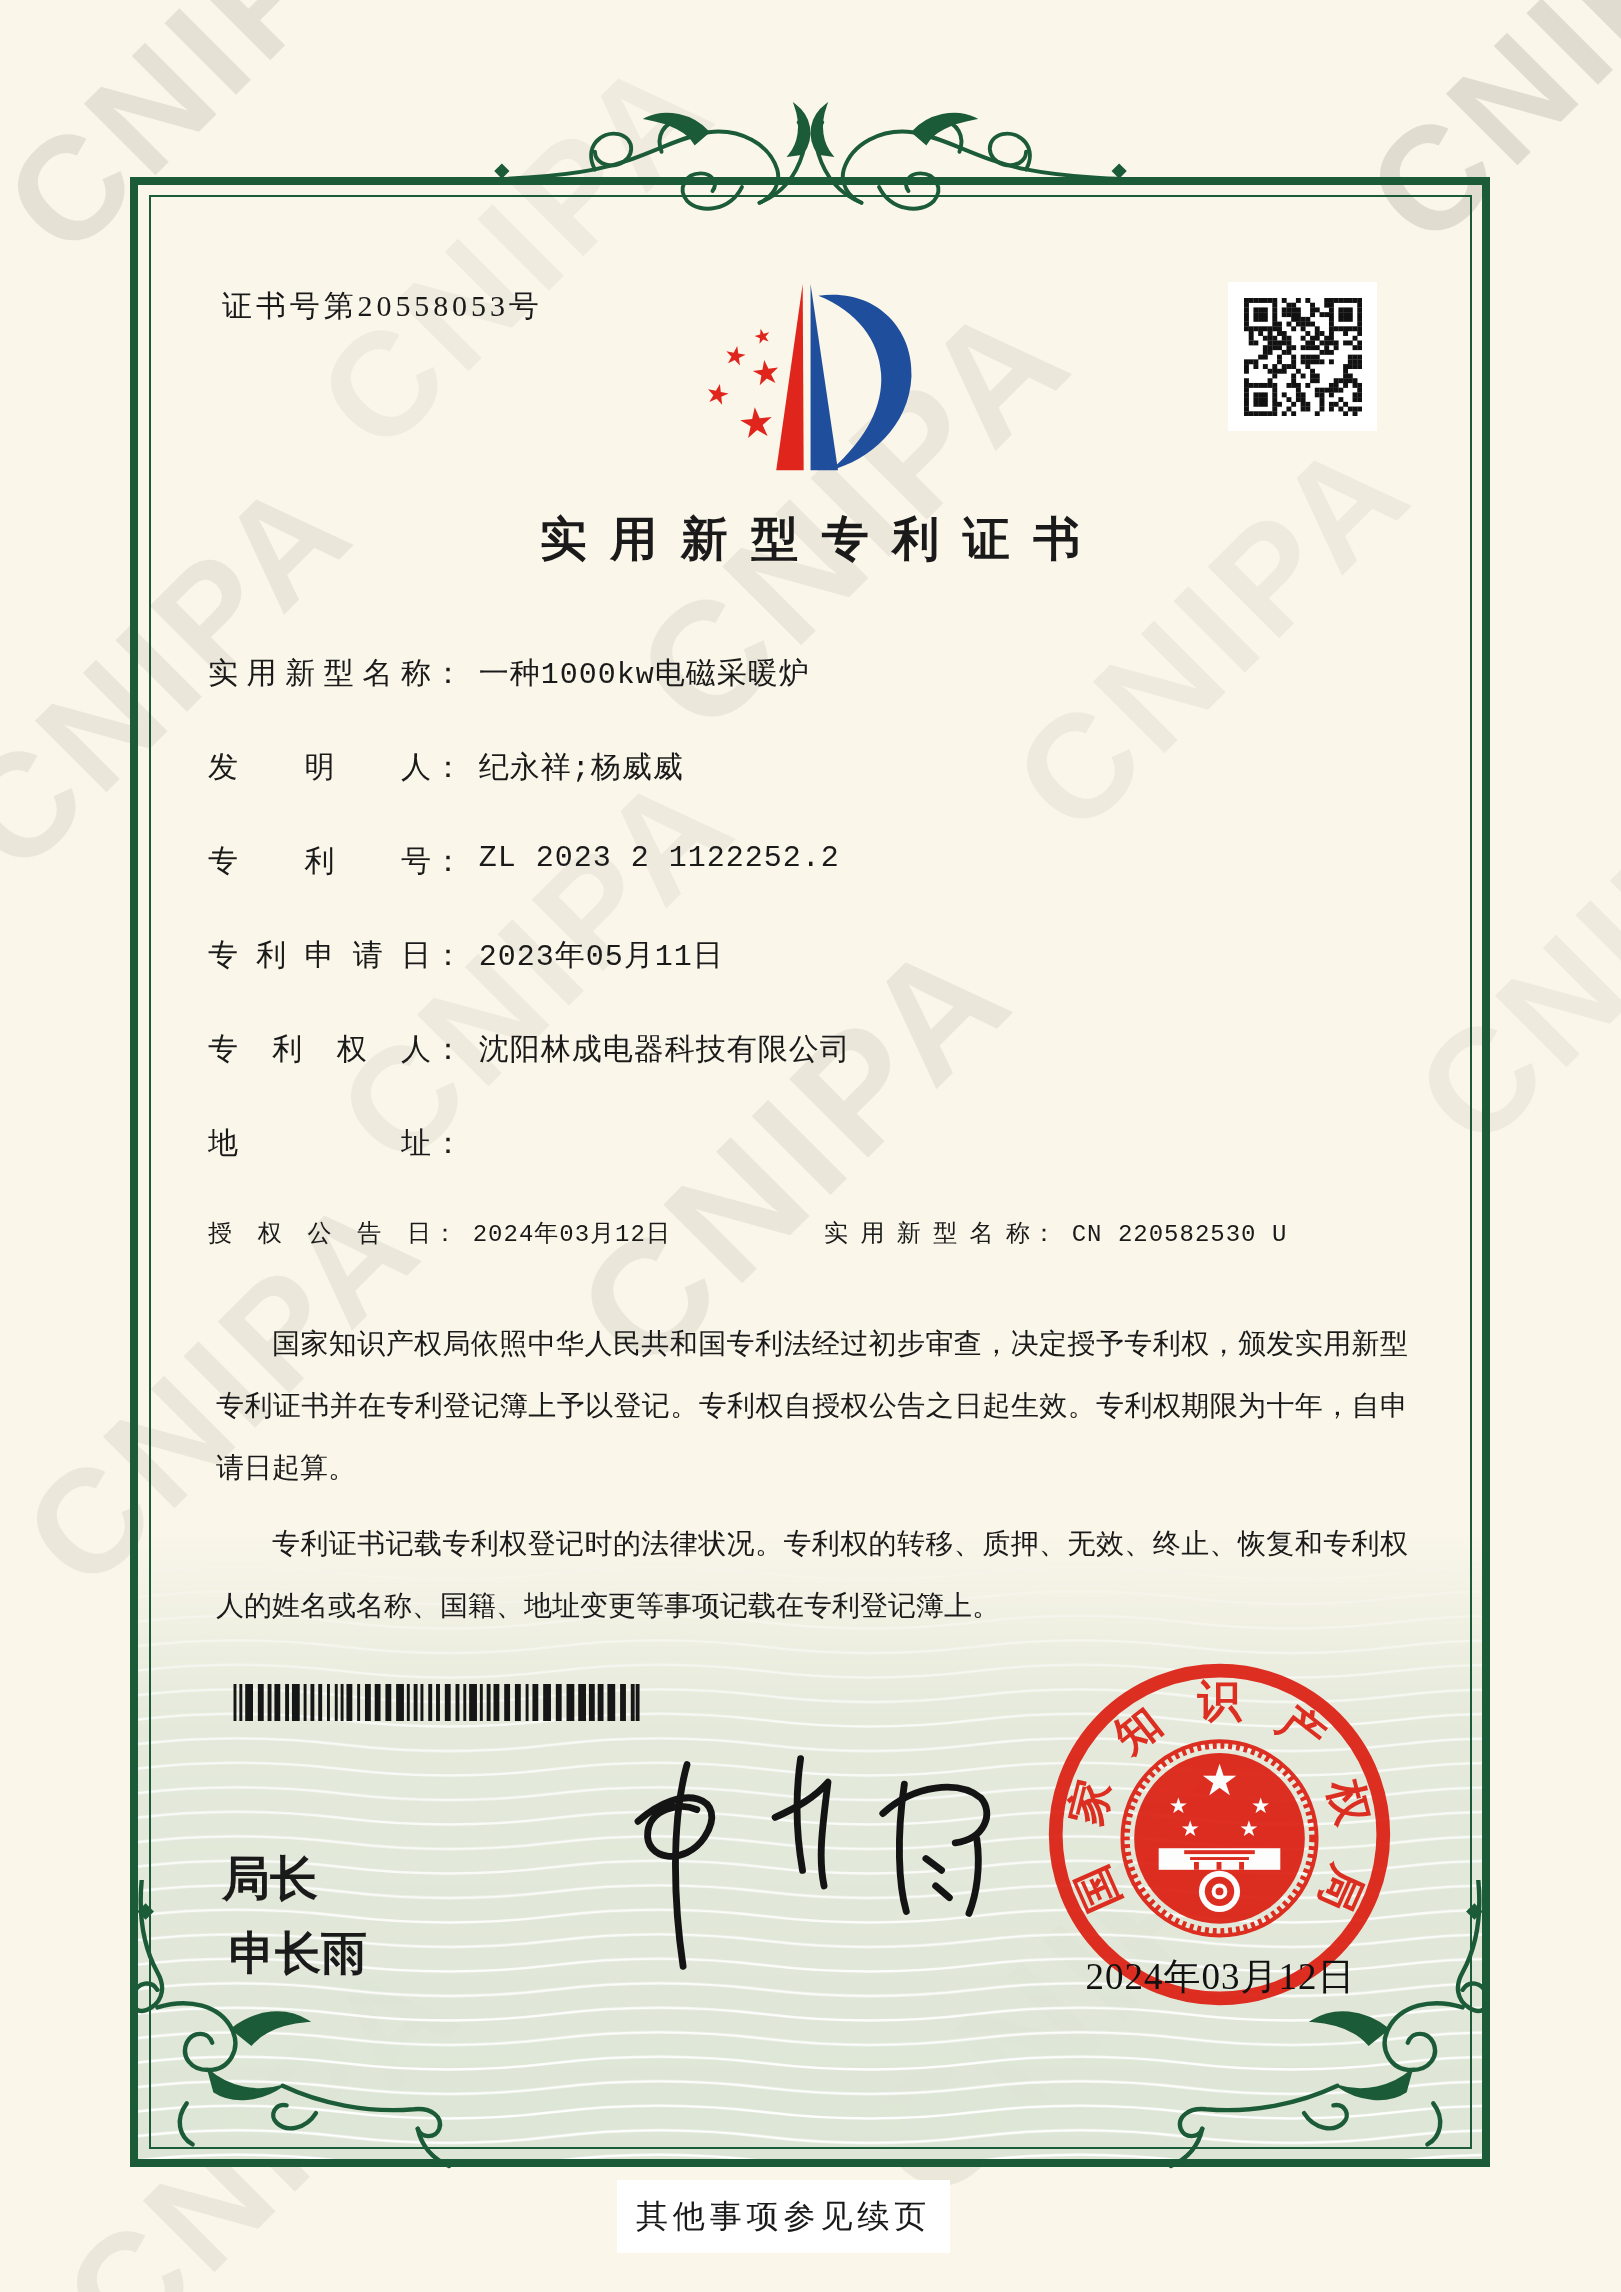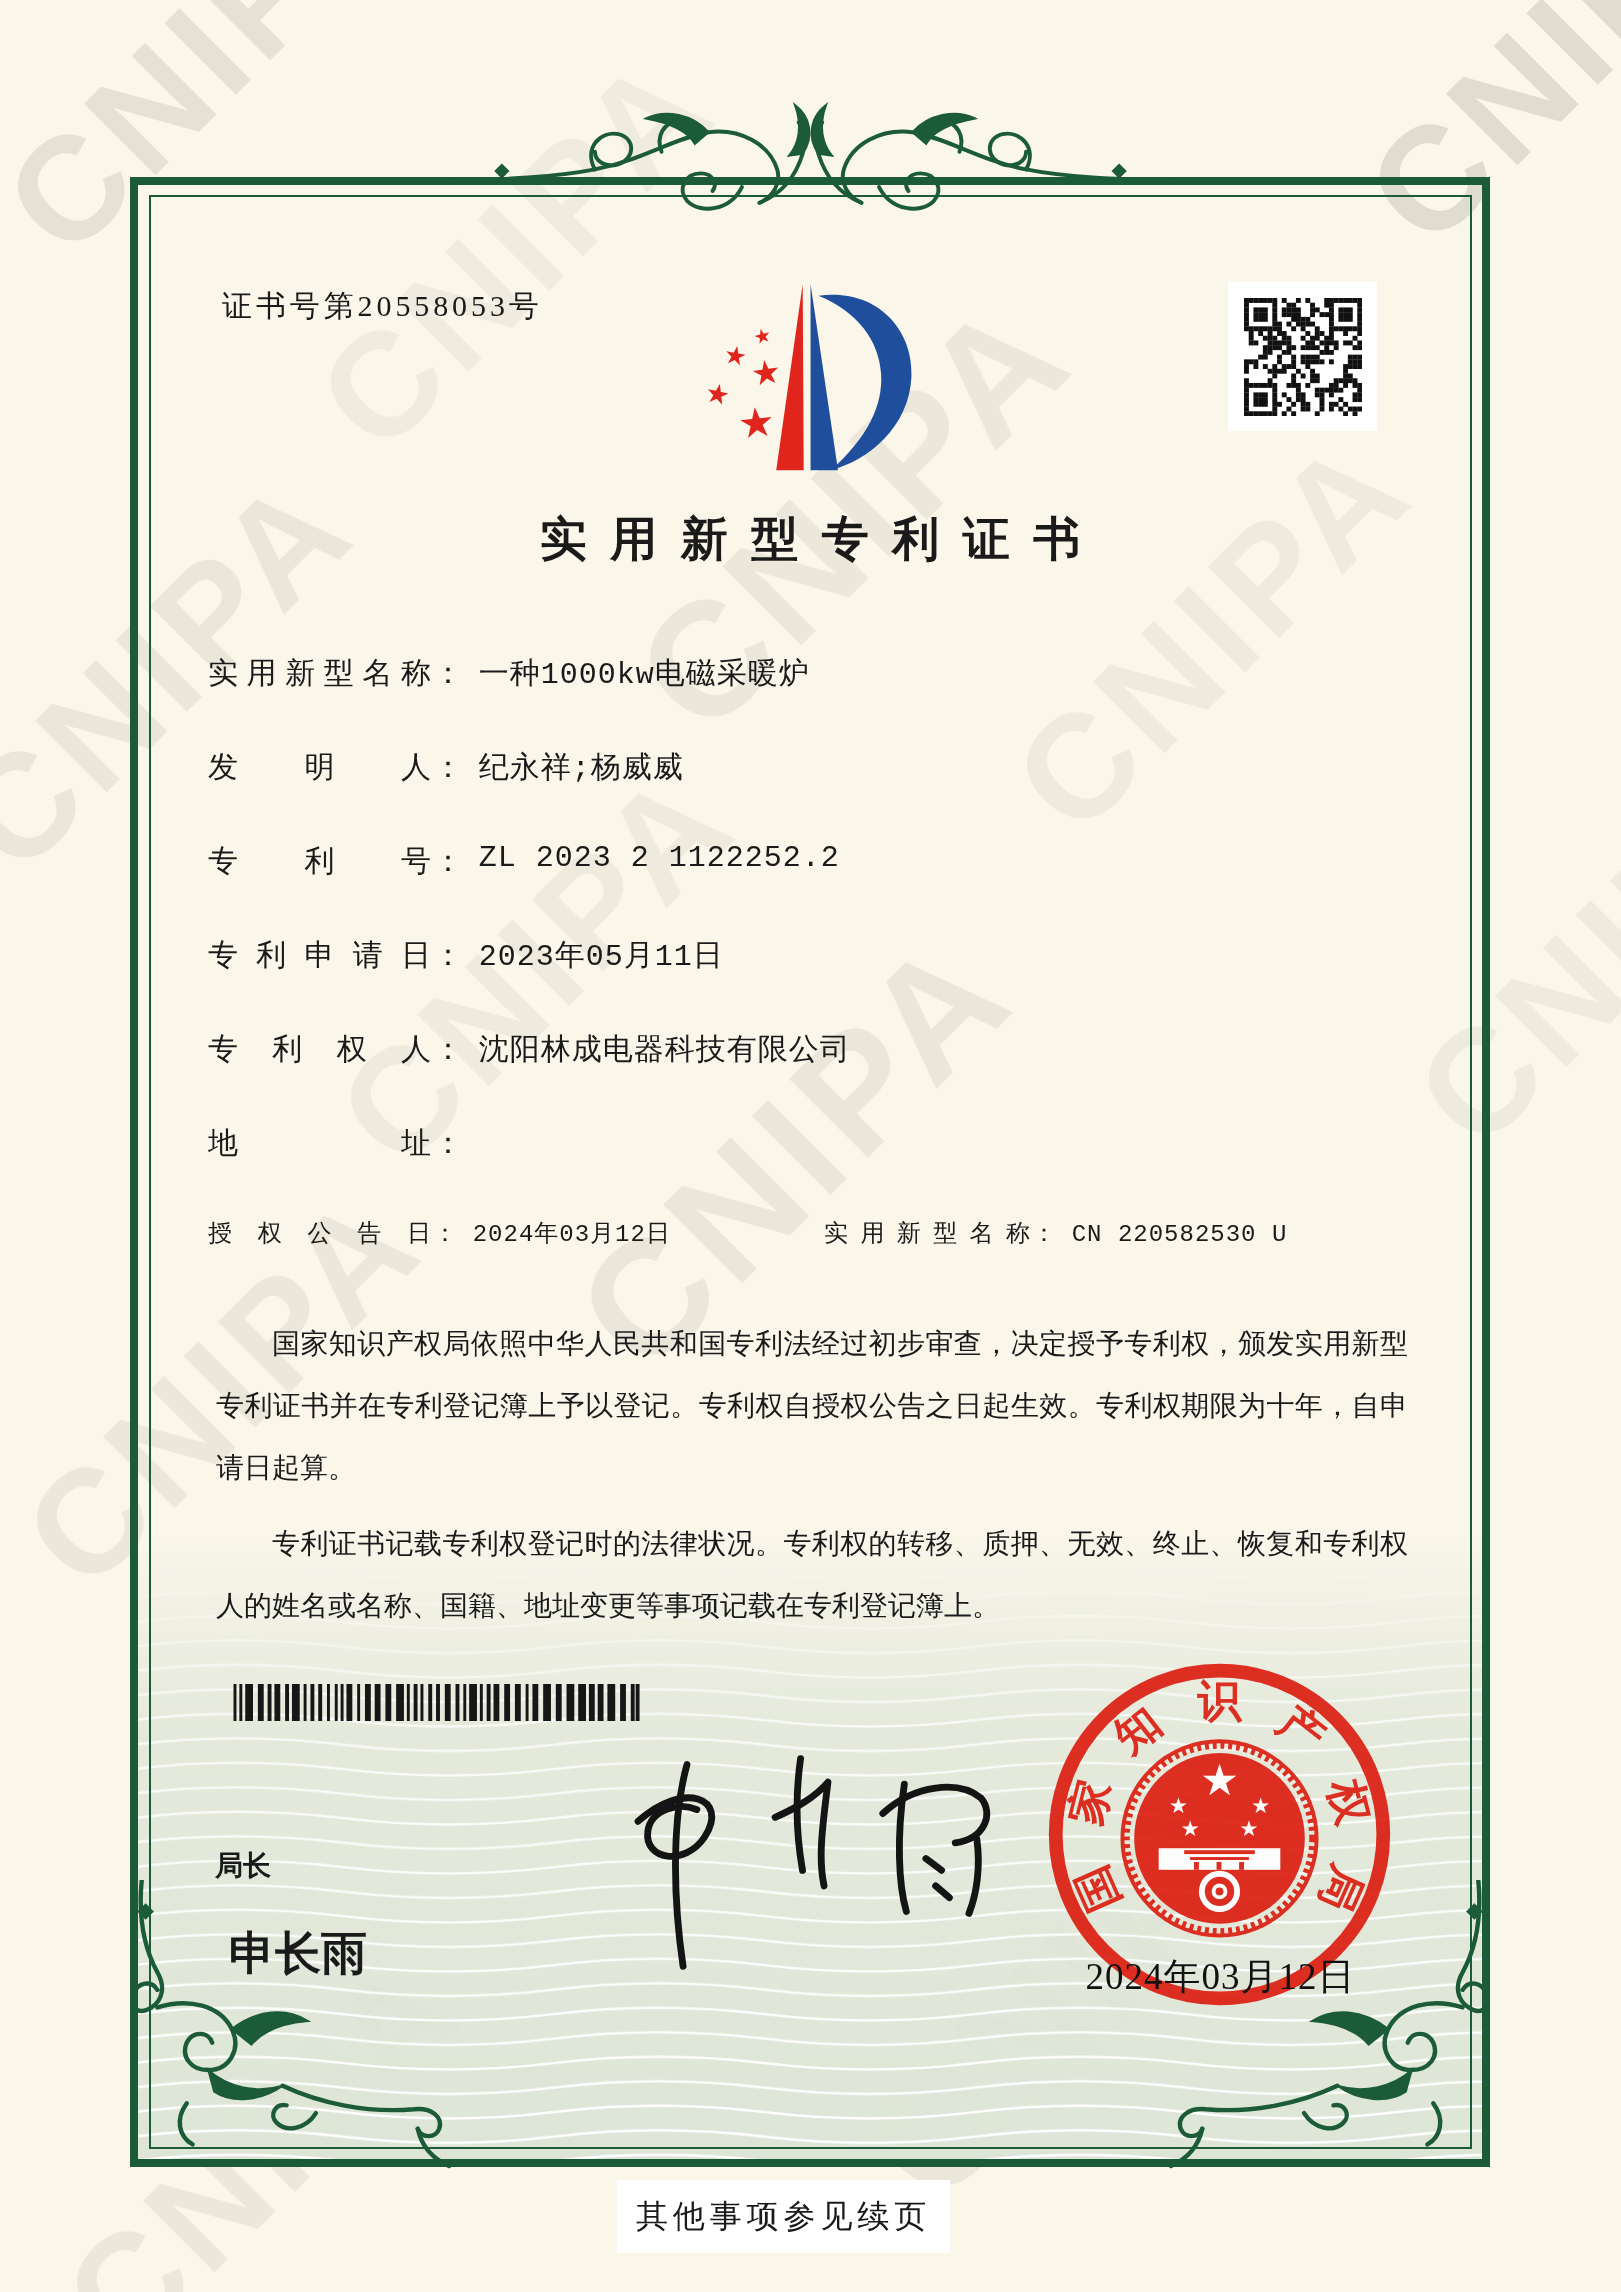--- a/index.html
+++ b/index.html
@@ -38,21 +38,21 @@
   .frow2{position:relative;height:59px;font-size:24px;}
   .g2{position:absolute;left:616px;top:0;white-space:nowrap;}
 
   
   .paras{position:absolute;left:216px;top:1313px;width:1192px;z-index:4;
       font-size:28px;line-height:62px;text-align:justify;}
   .paras p{margin:0 0 13.7px 0;text-indent:2em;}
 
   
   .barcode{position:absolute;left:232px;top:1684px;z-index:4;}
-  .director-title{position:absolute;left:215px;top:1847px;font-size:28px;font-weight:bold;
+  .director-title{position:absolute;left:222px;top:1847px;font-size:48px;font-weight:bold;
       font-family:"Liberation Sans","DejaVu Sans",sans-serif;z-index:4;}
   .director-name{position:absolute;left:229px;top:1923px;font-size:46px;font-weight:bold;
       font-family:"Liberation Sans","DejaVu Sans",sans-serif;z-index:4;}
   .signature{position:absolute;left:593px;top:1743px;z-index:4;}
 
   .seal{position:absolute;left:1041px;top:1656px;width:357px;height:357px;z-index:5;opacity:.93;}
   .seal svg{position:absolute;left:0;top:0;}
   .seal-char{position:absolute;left:50%;top:50%;width:49px;height:49px;margin:-24.5px 0 0 -24.5px;
       display:flex;align-items:center;justify-content:center;
       font-size:44px;font-weight:bold;color:#dc2013;

